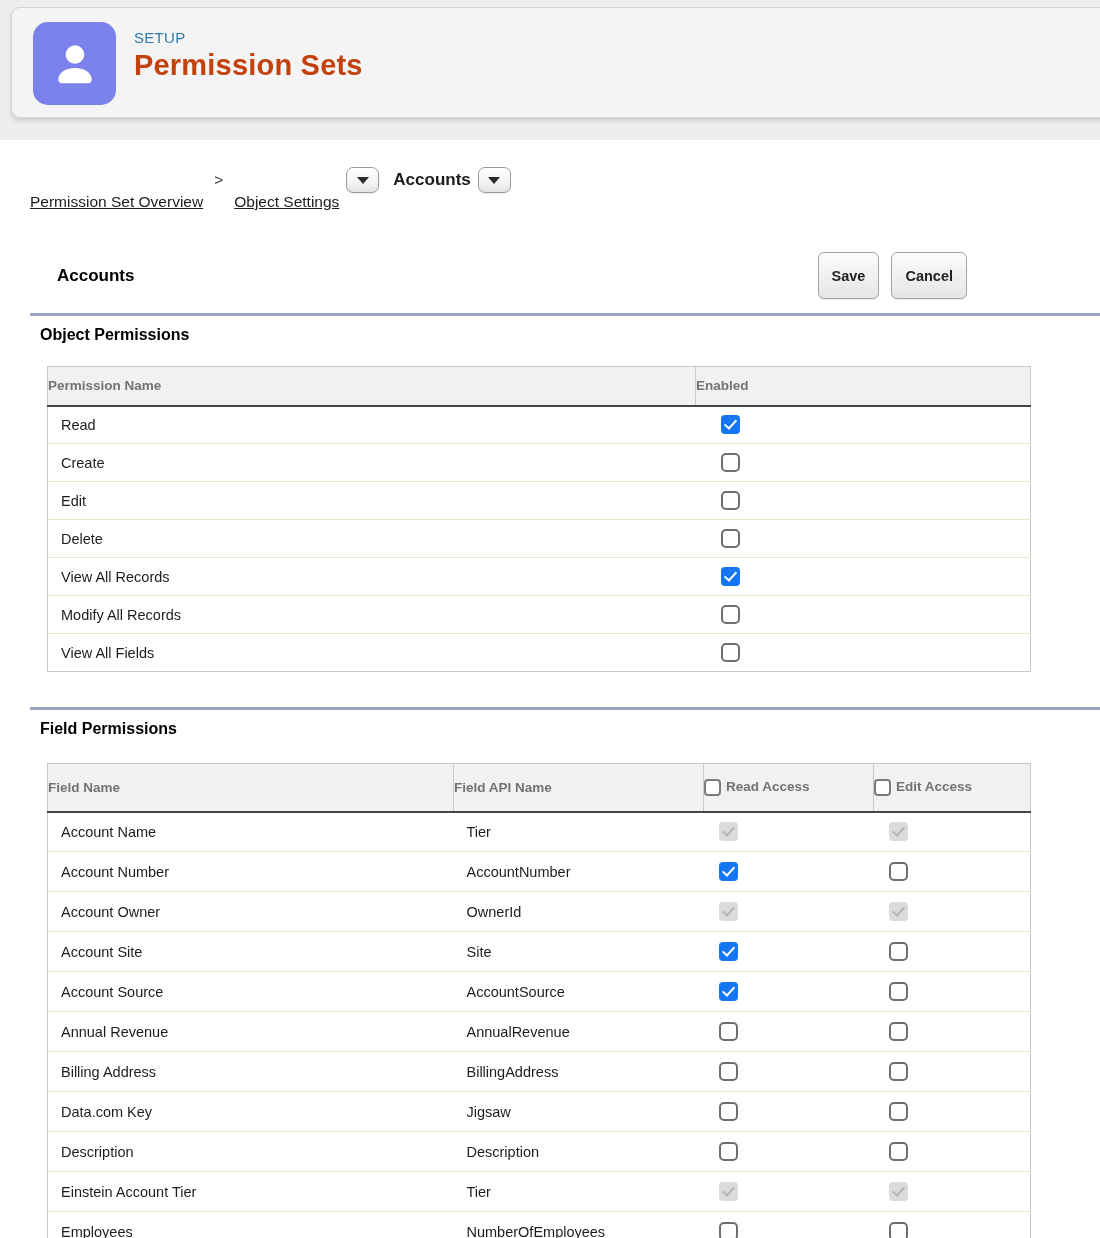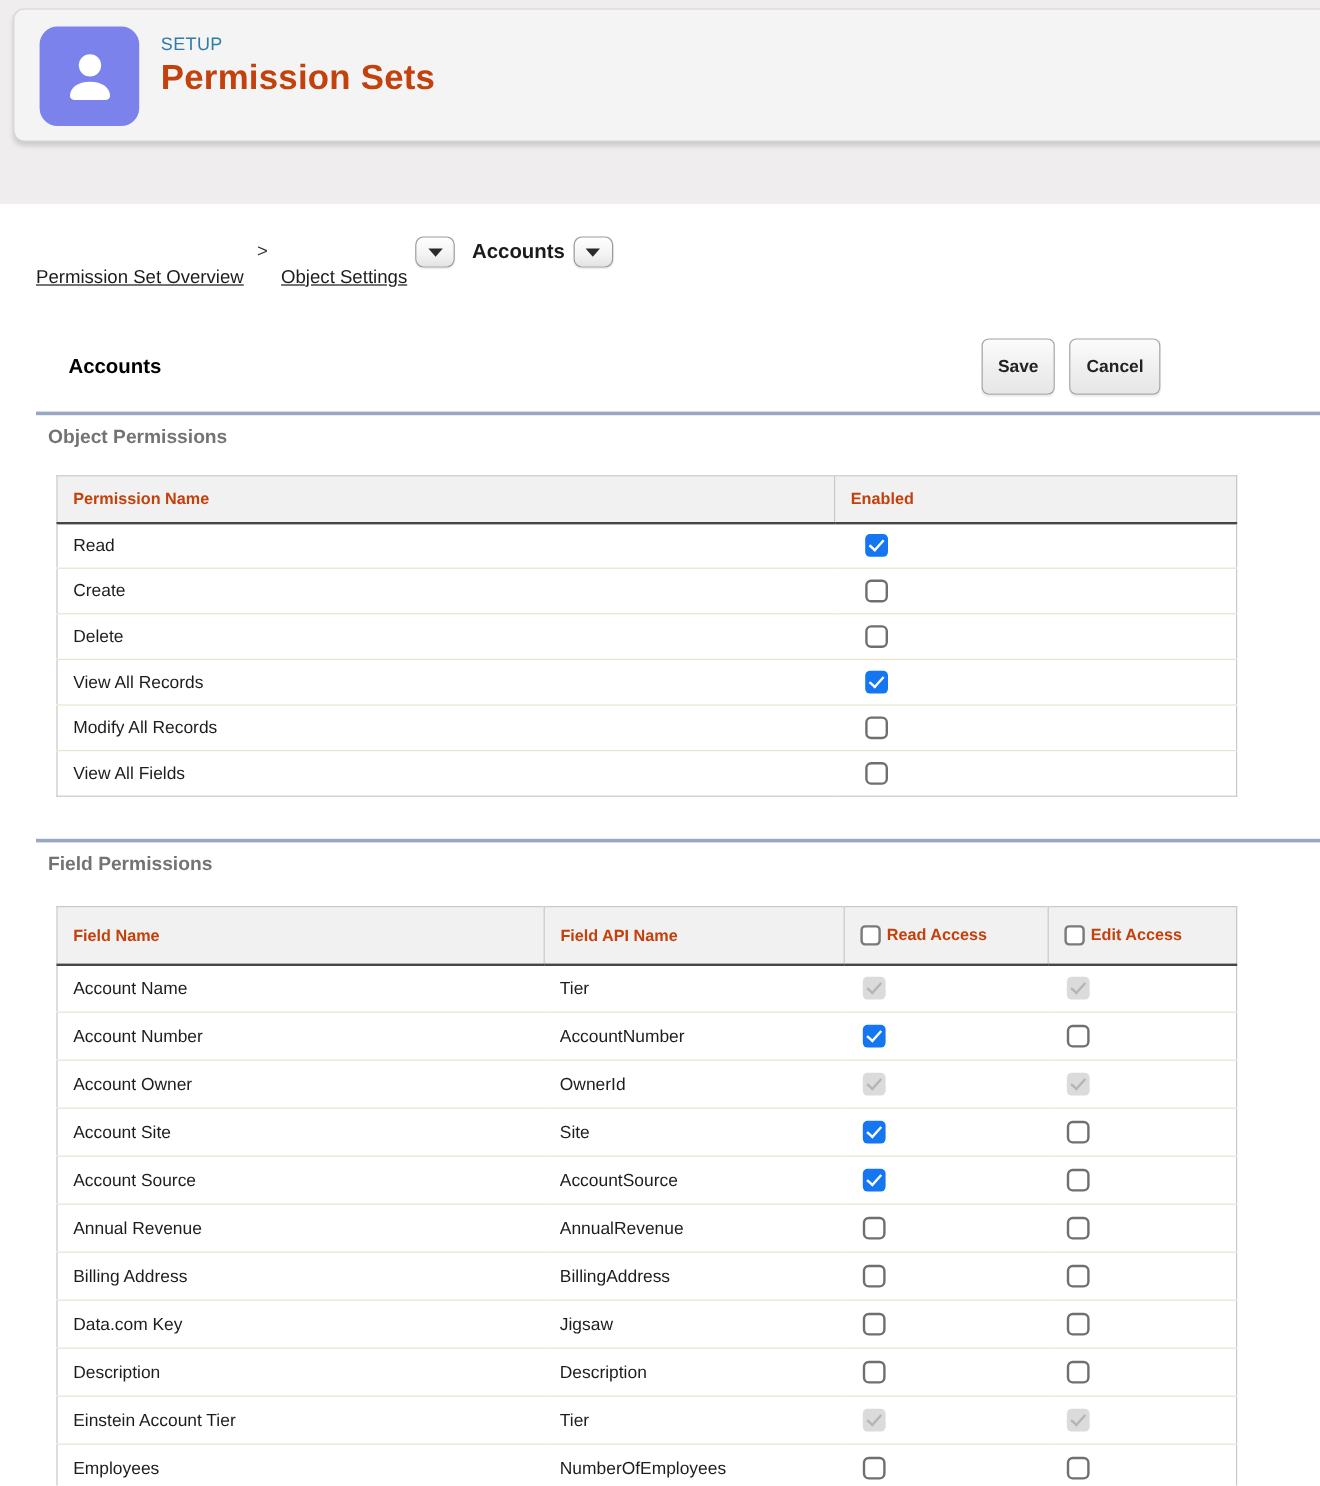--- a/index.html
+++ b/index.html
@@ -1,20 +1,20 @@
 <!DOCTYPE html>
 <html><head>
 <meta charset="utf-8">
 <style>
   * { margin:0; padding:0; box-sizing:border-box; }
   html,body { width:1100px; height:1238px; overflow:hidden; background:#fff;
     font-family:"Liberation Sans","DejaVu Sans",sans-serif; color:#1b1b1b; }
 
   
-  .top-band { position:relative; height:170px; background:#efeded; }
+  .top-band { position:relative; height:140px; background:#efeded; }
   .header-card { position:absolute; left:11px; top:7px; width:1120px; height:111px;
     background:#f5f4f4; border:1px solid #d6d4d4; border-radius:9px;
     box-shadow:0 3px 4px rgba(0,0,0,.14); }
   .icon-box { position:absolute; left:21px; top:14px; width:83px; height:83px;
     background:#7b82eb; border-radius:15px; display:flex; align-items:center; justify-content:center; }
   .icon-box svg { width:52px; height:52px; }
   .header-text { position:absolute; left:122px; top:21px; }
   .eyebrow { font-size:15px; color:#2f7bab; letter-spacing:.3px; }
   .page-title { font-size:29px; font-weight:bold; color:#c2410c; margin-top:3px; letter-spacing:.2px; }
 
@@ -32,26 +32,26 @@
     border-top:7px solid #2a2a2a; }
 
   .title-row { display:flex; align-items:center; margin-top:41px; }
   .title-row h2 { font-size:17px; font-weight:bold; color:#000; margin-left:27px; }
   .btn-group { margin-left:auto; margin-right:133px; display:flex; gap:12px; }
   .btn { height:47px; padding:0 13px; border:1px solid #a5a3a3; border-radius:6px;
     background:linear-gradient(#fcfcfc,#f0efef 55%,#e7e6e6); font-family:inherit;
     font-size:14.5px; font-weight:bold; color:#222; cursor:pointer; box-shadow:0 1px 1px rgba(0,0,0,.07); }
 
   .section-divider { height:3px; background:#9aa7c4; margin-top:14px; }
-  .section-heading { font-size:16px; font-weight:bold; color:#737373; margin:10px 0 0 10px; }
+  .section-heading { font-size:16px; font-weight:bold; color:#000000; margin:10px 0 0 10px; }
 
   table { border-collapse:collapse; margin-left:17px; width:983px; background:#fff;
     border:1px solid #c9c7c7; table-layout:fixed; }
-  thead th { background:#f1f1f1; text-align:left; font-size:13.5px; font-weight:bold; color:#c2410c;
-    border-bottom:2px solid #454545; padding-left:13px; }
+  thead th { background:#f1f1f1; text-align:left; font-size:13.5px; font-weight:bold; color:#737373;
+    border-bottom:2px solid #454545; }
   thead th + th { border-left:1px solid #c9c9c9; }
   .op thead th { height:39px; }
   .fp thead th { height:48px; }
   tbody td { font-size:14.5px; color:#1d1d1d; padding-left:13px; }
   .op tbody td { height:38px; }
   .fp tbody td { height:40px; }
   tbody tr + tr td { border-top:1px solid #e9e4cb; }
 
   .op col.c-name { width:648px; } .op col.c-en { width:335px; }
   .fp col.c-f { width:406px; } .fp col.c-api { width:250px; }
@@ -130,20 +130,26 @@
     </thead>
     <tbody>
         <tr>
           <td>Read</td>
           <td class="cb-cell">
             <div class="cb checked"></div>
           </td>
         </tr>
         <tr>
           <td>Create</td>
+          <td class="cb-cell">
+            <div class="cb unchecked"></div>
+          </td>
+        </tr>
+        <tr>
+          <td>Edit</td>
           <td class="cb-cell">
             <div class="cb unchecked"></div>
           </td>
         </tr>
         <tr>
           <td>Delete</td>
           <td class="cb-cell">
             <div class="cb unchecked"></div>
           </td>
         </tr>

